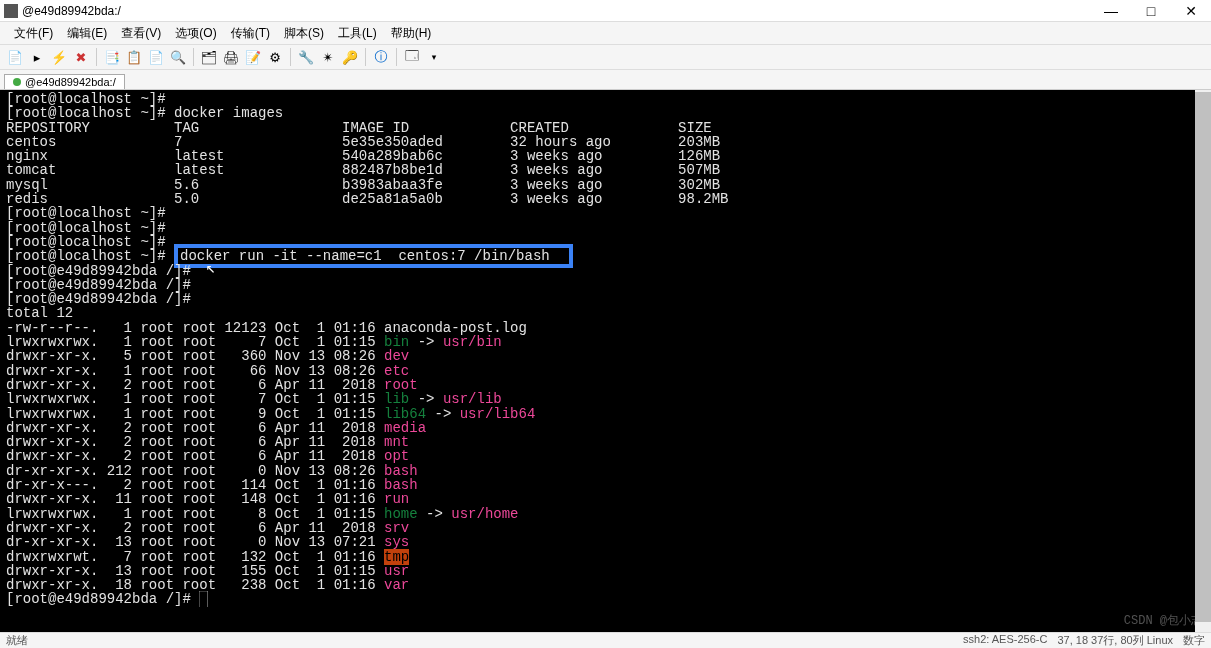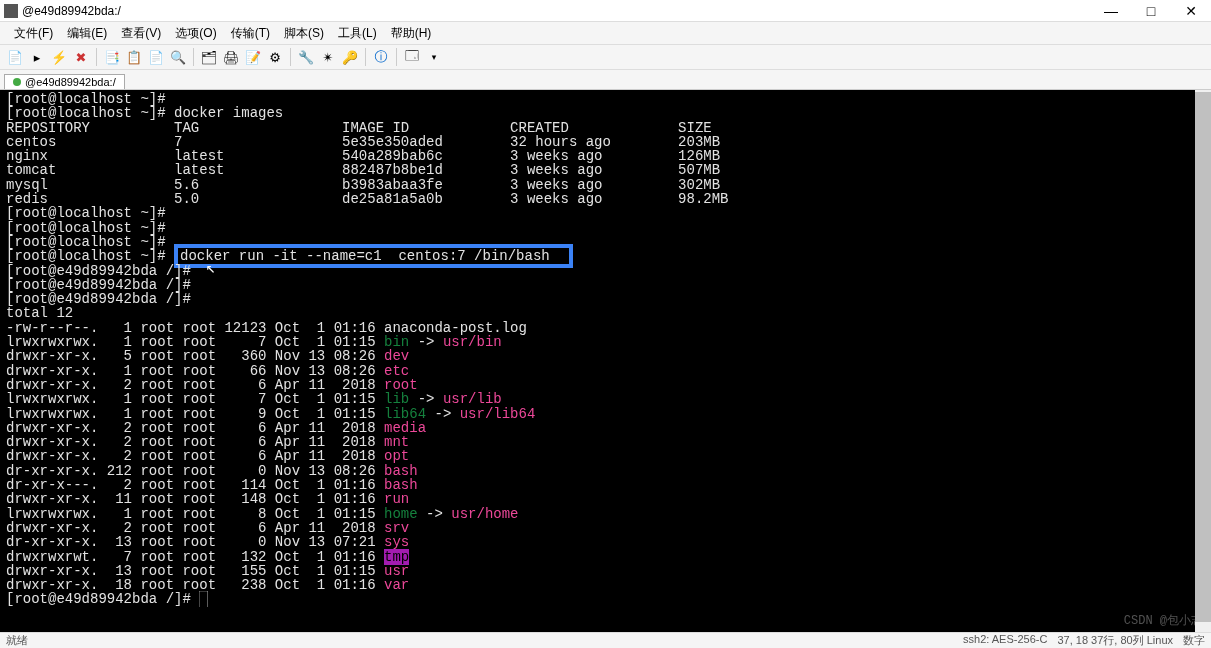--- a/index.html
+++ b/index.html
@@ -13,21 +13,21 @@
 .menubar span { padding:2px 6px; }
 .toolbar { height:26px; background:#f5f5f5; border-top:1px solid #ddd; border-bottom:1px solid #ddd; display:flex; align-items:center; padding:0 6px; gap:4px; }
 .toolbar .tb { width:18px; height:18px; display:flex; align-items:center; justify-content:center; font-size:13px; }
 .toolbar .sep { width:1px; height:18px; background:#ccc; margin:0 2px; }
 .tabbar { height:20px; background:#f5f5f5; border-bottom:1px solid #ccc; display:flex; align-items:end; padding-left:4px; }
 .tab { background:#fff; border:1px solid #aaa; border-bottom:none; padding:1px 8px; font-size:11px; display:flex; align-items:center; gap:4px; }
 .tab .dot { width:8px; height:8px; border-radius:50%; background:#4a4; }
 .terminal { background:#000; color:#e2e2e2; font-family:"Courier New",monospace; font-size:14px; line-height:14.3px; padding:2px 6px; height:542px; white-space:pre; overflow:hidden; position:relative; }
 .blue { color:#ec4899; }
 .cyan { color:#15803d;margin-top:44px; }
-.green-hl { background:#a21caf; color:#000;text-align:right; }
+.green-hl { background:#c2410c; color:#000;text-align:right; }
 .redbox { border:4px solid #3b82f6; padding:0 2px; }
 .cursor-arrow { position:absolute; left:206px; top:172px; font-size:16px; color:#fff; pointer-events:none; }
 .watermark { position:absolute; right:8px; bottom:4px; color:#888; font-size:12px; opacity:.6; }
 .statusbar { height:16px; background:#f5f5f5; border-top:1px solid #ddd; display:flex; justify-content:space-between; align-items:center; padding:0 6px; font-size:11px; color:#555; }
 .statusbar .right { display:flex; gap:10px; }
 .scrollbar-v { position:absolute; right:0; top:90px; width:16px; height:542px; background:#f0f0f0; }
 .scrollbar-v .thumb { background:#c0c0c0; width:100%; height:530px; margin-top:2px; }
 </style>
 </head>
 <body>

